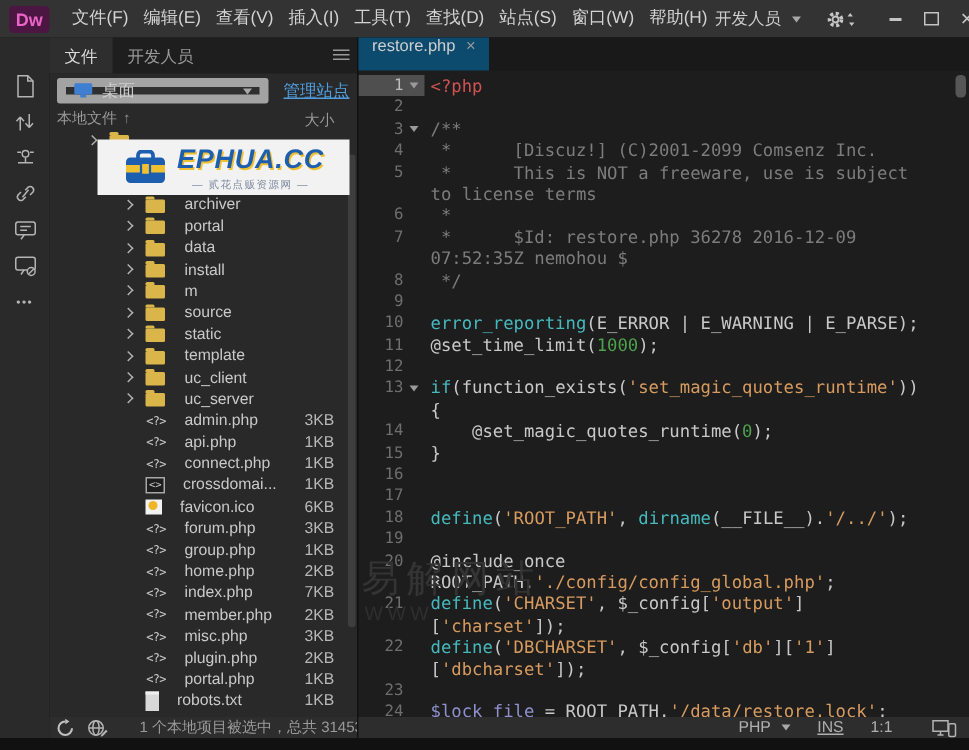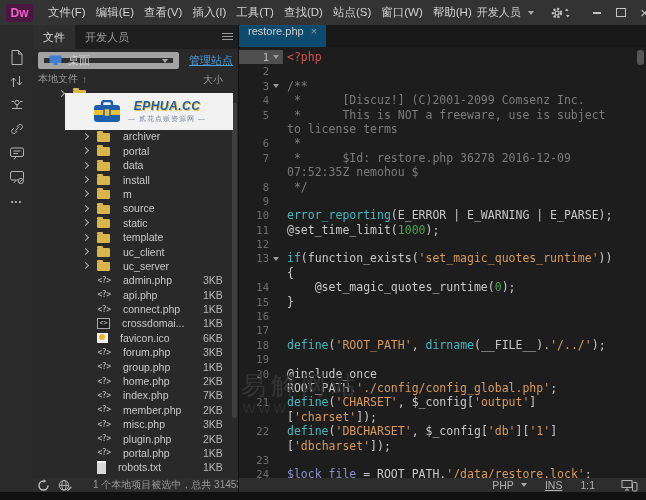--- a/index.html
+++ b/index.html
@@ -59,21 +59,21 @@
   .tree-size{position:absolute;left:170px;color:#b8b8b8;font-size:10.5px;}
   .panel-scrollbar{position:absolute;right:1px;top:78px;width:5px;height:315px;background:#3e3e3e;border-radius:2px;}
   .files-status{position:absolute;left:0;right:0;bottom:0;height:14px;background:#2d2d2d;display:flex;align-items:center;font-size:10px;color:#9a9a9a;padding-left:4px;}
   .files-status .fs-icon{margin-right:8px;display:flex;align-items:center;}
   .files-status .fs-text{margin-left:12px;white-space:nowrap;}
 
   
   .wm-card{position:absolute;left:32px;top:68px;width:168px;height:37px;background:#f2f2f2;z-index:6;display:flex;align-items:center;justify-content:center;}
   .wm-inner{display:flex;align-items:center;}
   .wm-text{display:flex;flex-direction:column;align-items:center;margin-left:6px;}
-  .wm-brand{color:#1d5fae;font-weight:bold;font-size:12px;letter-spacing:0.5px;text-shadow:1px 1px 0 #f0c033;font-style:italic;}
+  .wm-brand{color:#1d5fae;font-weight:bold;font-size:18px;letter-spacing:0.5px;text-shadow:1px 1px 0 #f0c033;font-style:italic;}
   .wm-tagline{color:#7d8aa0;font-size:7px;margin-top:1px;letter-spacing:1px;white-space:nowrap;}
 
   
   .editor{position:absolute;left:238px;top:25px;right:0;bottom:8px;background:#1d1d1d;border-left:1px solid #111;box-sizing:border-box;}
   .ed-tabbar{height:22px;background:#191919;display:flex;align-items:stretch;}
   .ed-tab{background:#0c4a6e;color:#cfcfcf;font-size:11px;padding:0 9px;display:flex;white-space:nowrap;}
   .ed-tab .tab-close{color:#9a9a9a;font-size:11px;margin-left:7px;}
   .code-area{position:absolute;left:0;right:0;top:22px;bottom:14px;overflow:hidden;padding-top:3px;}
   .code-line{display:flex;height:14.4px;line-height:14.4px;font-family:"DejaVu Sans Mono",monospace;font-size:11.5px;}
   .gutter{width:44px;flex:none;display:flex;align-items:center;justify-content:flex-end;}

